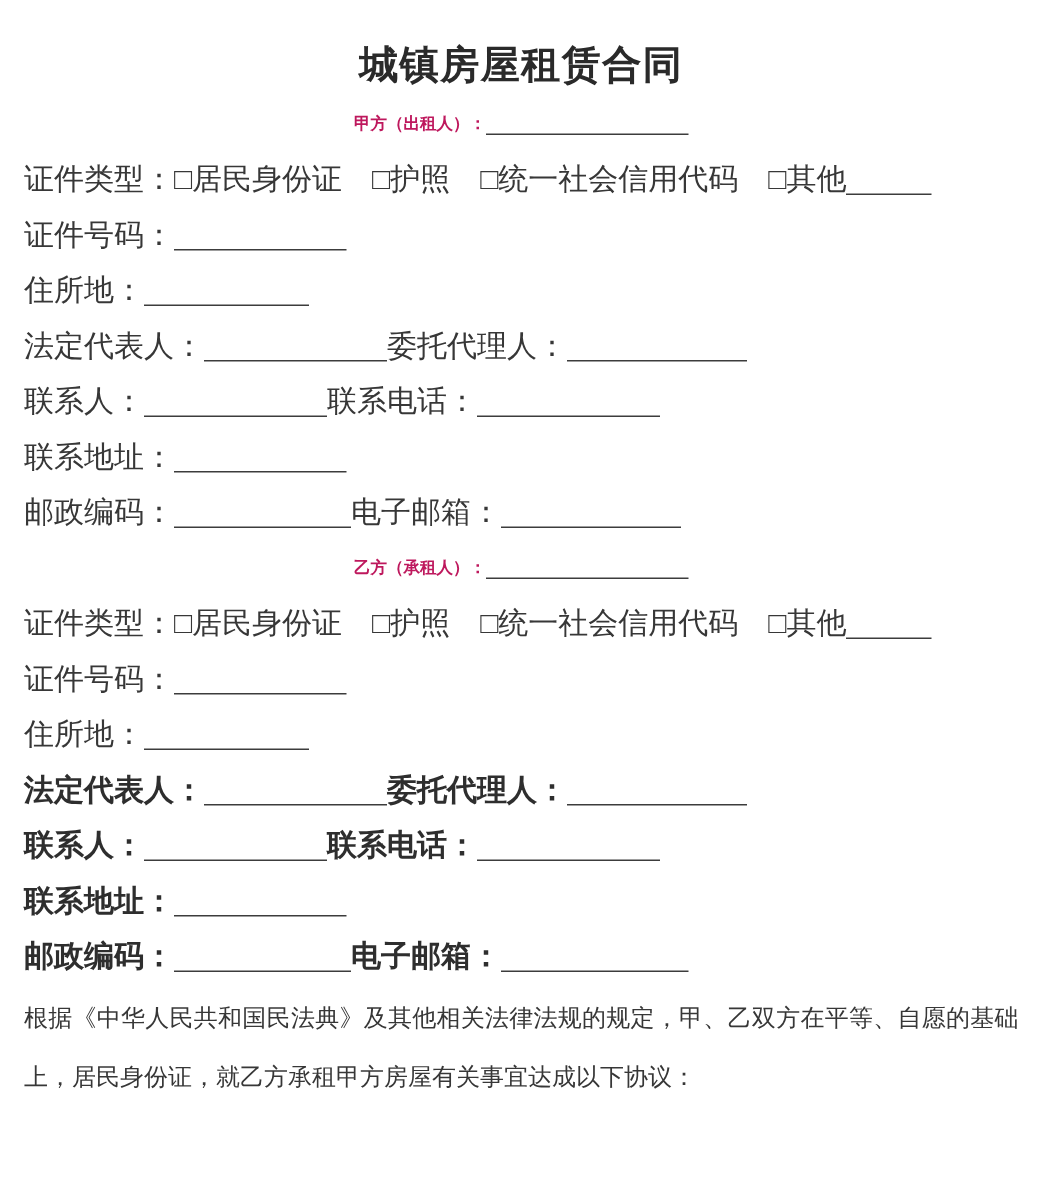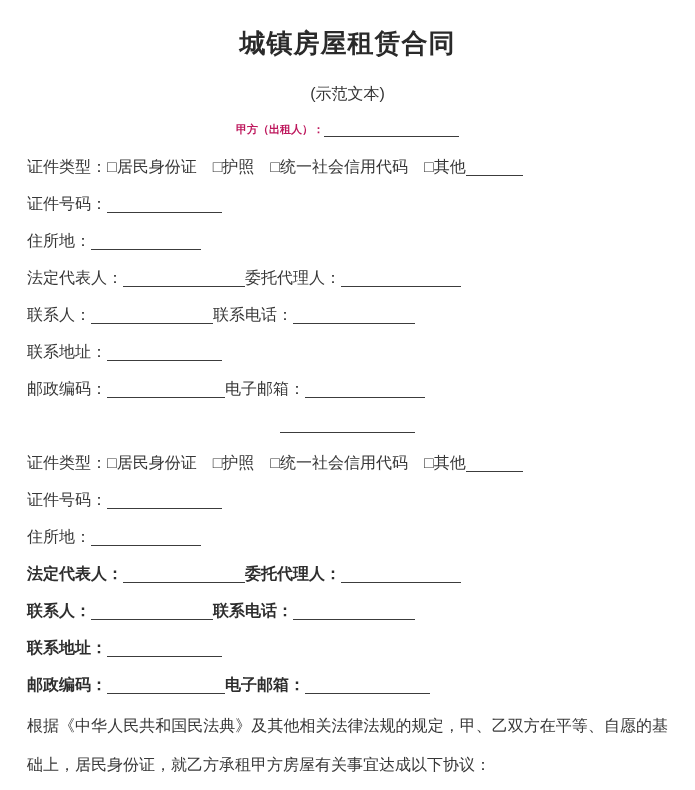--- a/index.html
+++ b/index.html
@@ -11,21 +11,21 @@
     width: 695px;
     height: 790px;
     font-family: "Liberation Sans", sans-serif;
     color: #333333;
   }
   .page {
     position: relative;
     width: 695px;
     height: 790px;
     box-sizing: border-box;
-    padding: 0 27px;
+    padding: 0 16px;
     overflow: hidden;
     background: #ffffff;
   }
   .title {
     margin: 28px 0 0 0;
     text-align: center;
     font-size: 26px;
     line-height: 30px;
     font-weight: 700;
     color: #2a2a2a;
@@ -37,21 +37,21 @@
     font-size: 16px;
     line-height: 20px;
     color: #333333;
   }
   .form-rows {
     margin-top: 7px;
   }
   .row {
     height: 37px;
     line-height: 37px;
-    font-size: 16px;
+    font-size: 20px;
     white-space: nowrap;
     color: #373737;
   }
   .row.heading {
     font-size: 11px;
     font-weight: 700;
     color: #be185d;
     text-align: center;
   }
   .row.bold {
@@ -82,32 +82,31 @@
     opacity: 0.9;
     text-shadow: 1px 1px 0 #ffffff;
   }
 </style>
 </head>
 <body>
 
 <div class="page">
   <h1 class="title">城镇房屋租赁合同</h1>
 
-  <div class="subtitle">(示范文本)</div>
 
   <div class="form-rows">
       <div class="row heading"><span class="label">甲方（出租人）：</span><span class="blank" style="width: 135px;"></span></div>
       <div class="row"><span class="label">证件类型：□居民身份证　□护照　□统一社会信用代码　□其他</span><span class="blank" style="width: 57px;"></span></div>
       <div class="row"><span class="label">证件号码：</span><span class="blank" style="width: 115px;"></span></div>
       <div class="row"><span class="label">住所地：</span><span class="blank" style="width: 110px;"></span></div>
       <div class="row"><span class="label">法定代表人：</span><span class="blank" style="width: 122px;"></span><span class="label">委托代理人：</span><span class="blank" style="width: 120px;"></span></div>
       <div class="row"><span class="label">联系人：</span><span class="blank" style="width: 122px;"></span><span class="label">联系电话：</span><span class="blank" style="width: 122px;"></span></div>
       <div class="row"><span class="label">联系地址：</span><span class="blank" style="width: 115px;"></span></div>
       <div class="row"><span class="label">邮政编码：</span><span class="blank" style="width: 118px;"></span><span class="label">电子邮箱：</span><span class="blank" style="width: 120px;"></span></div>
-      <div class="row heading"><span class="blank" style="width: 135px;"></span></div>
+      <div class="row heading"><span class="label">乙方（承租人）：</span><span class="blank" style="width: 135px;"></span></div>
       <div class="row"><span class="label">证件类型：□居民身份证　□护照　□统一社会信用代码　□其他</span><span class="blank" style="width: 57px;"></span></div>
       <div class="row"><span class="label">证件号码：</span><span class="blank" style="width: 115px;"></span></div>
       <div class="row"><span class="label">住所地：</span><span class="blank" style="width: 110px;"></span></div>
       <div class="row bold"><span class="label">法定代表人：</span><span class="blank" style="width: 122px;"></span><span class="label">委托代理人：</span><span class="blank" style="width: 120px;"></span></div>
       <div class="row bold"><span class="label">联系人：</span><span class="blank" style="width: 122px;"></span><span class="label">联系电话：</span><span class="blank" style="width: 122px;"></span></div>
       <div class="row bold"><span class="label">联系地址：</span><span class="blank" style="width: 115px;"></span></div>
       <div class="row bold"><span class="label">邮政编码：</span><span class="blank" style="width: 118px;"></span><span class="label">电子邮箱：</span><span class="blank" style="width: 125px;"></span></div>
     </div>
 
   <p class="closing">根据《中华人民共和国民法典》及其他相关法律法规的规定，甲、乙双方在平等、自愿的基础上，居民身份证，就乙方承租甲方房屋有关事宜达成以下协议：</p>

